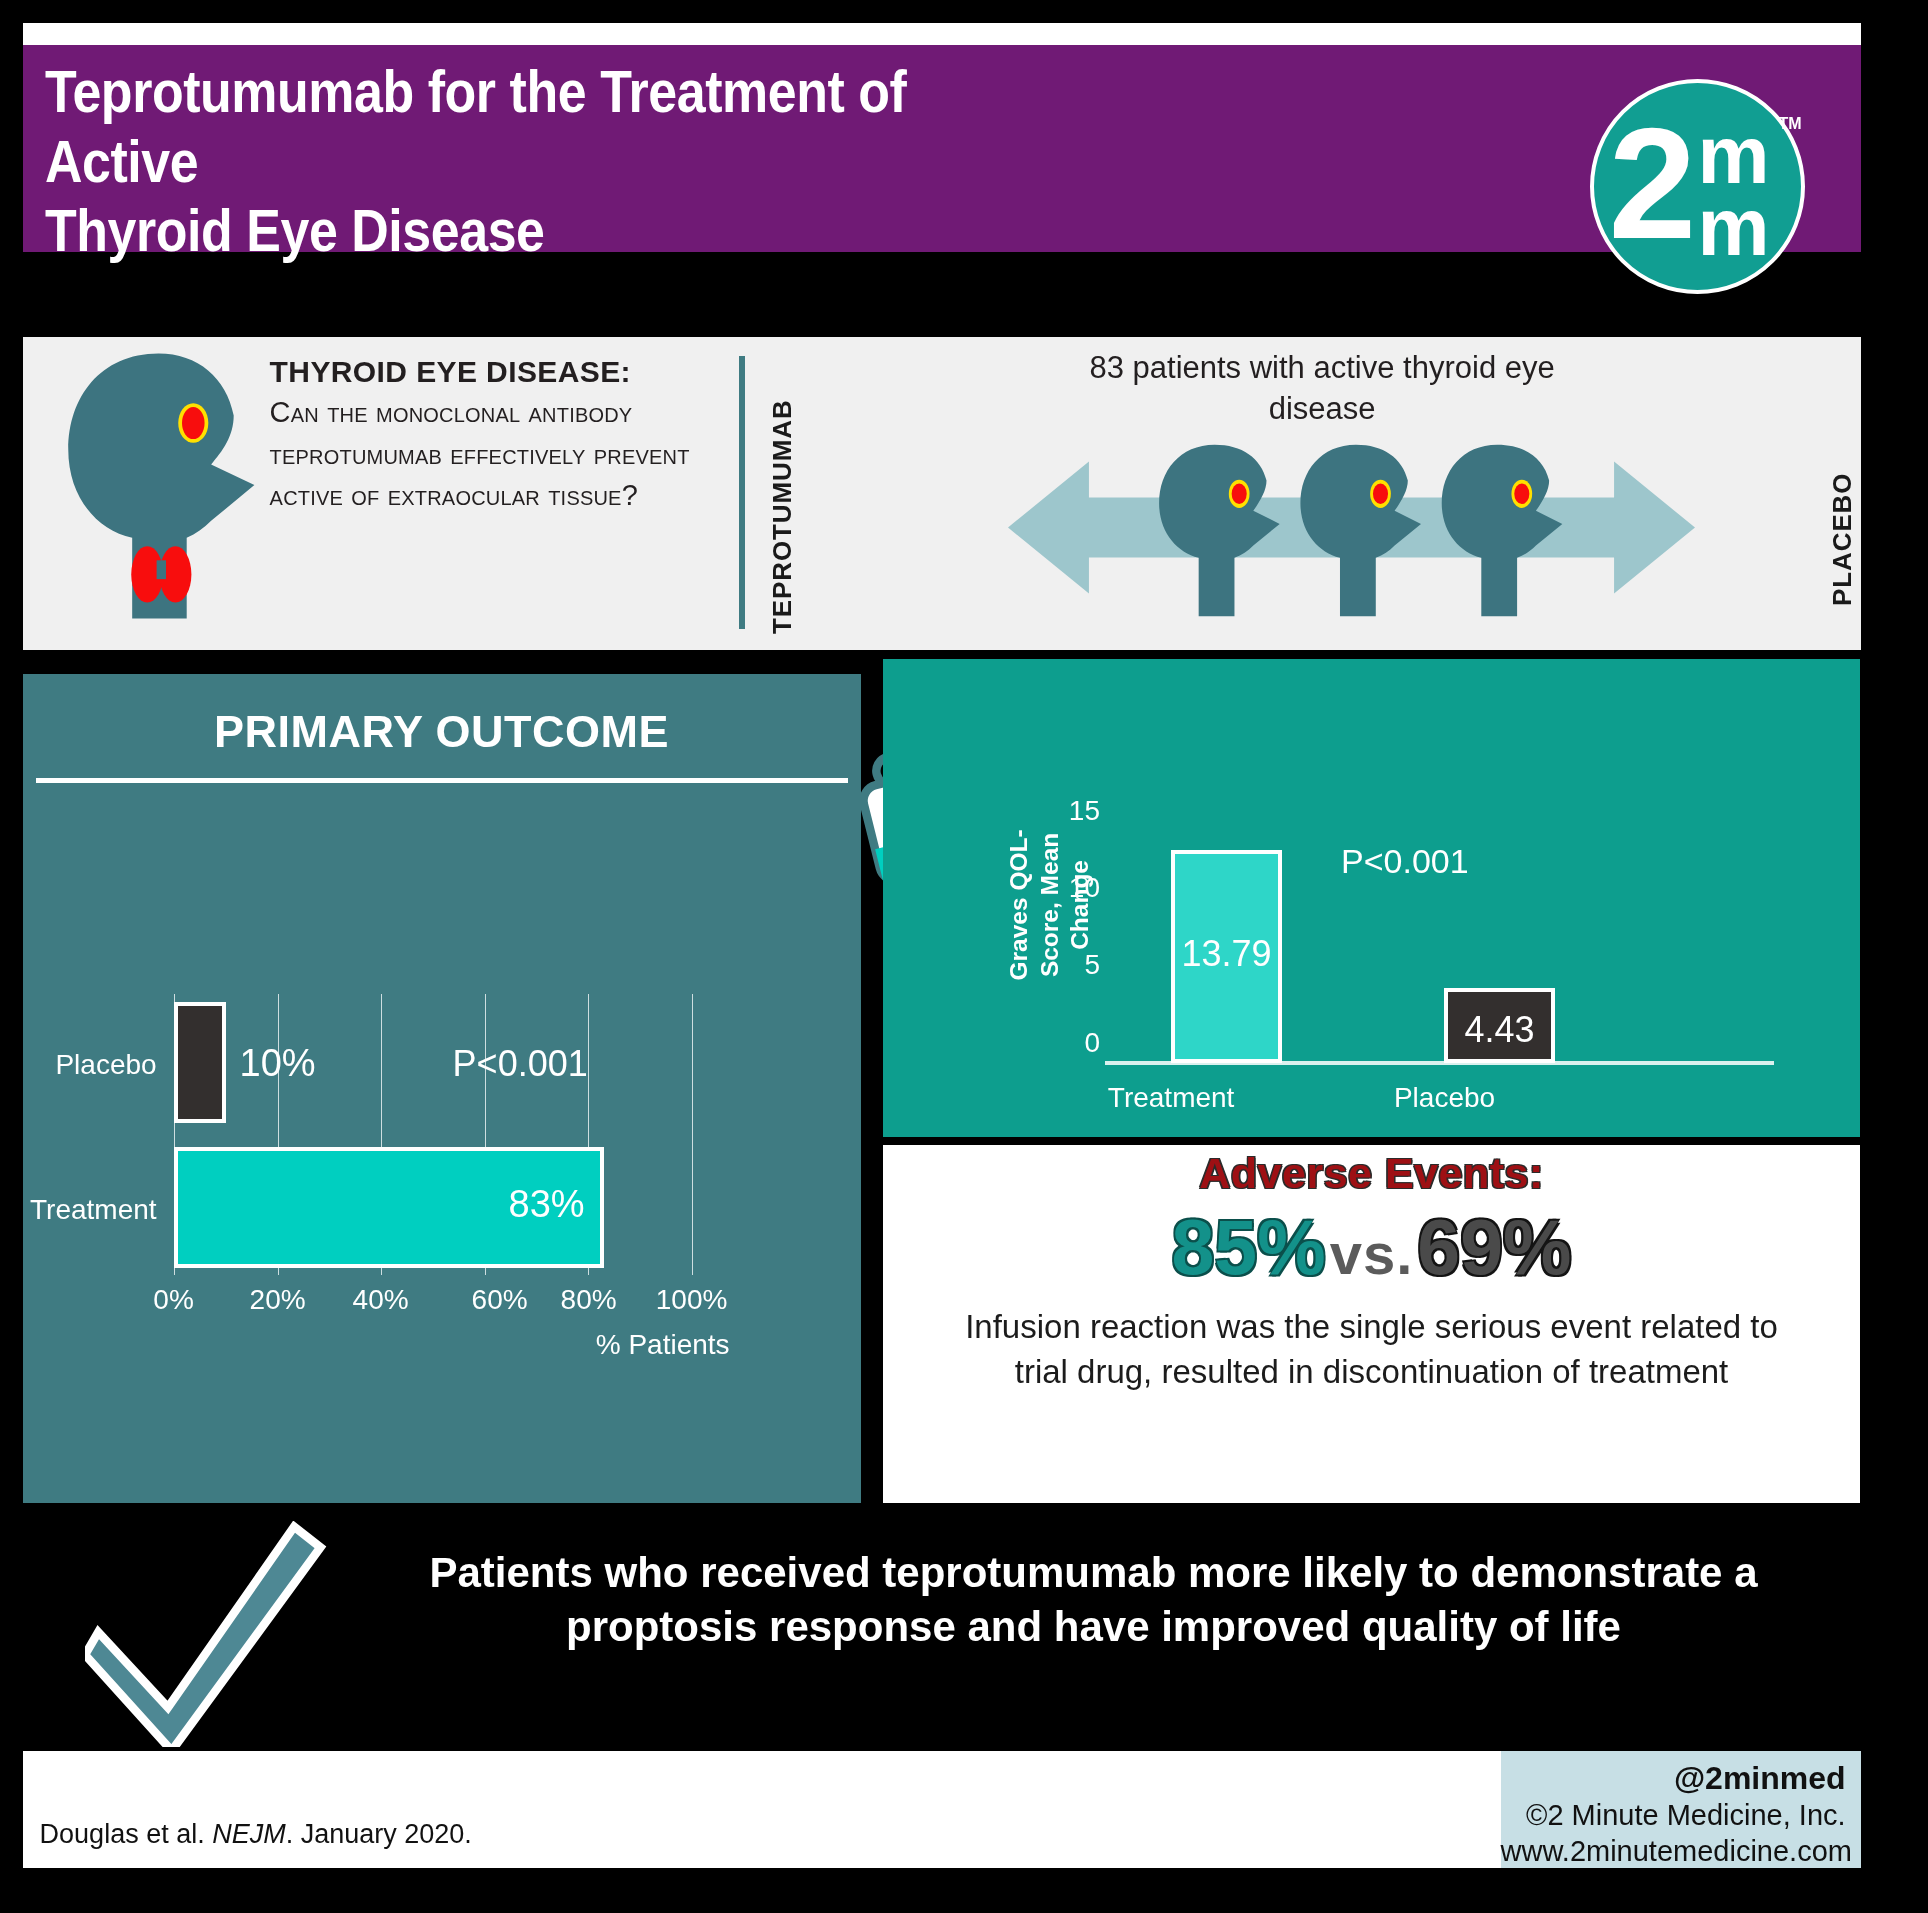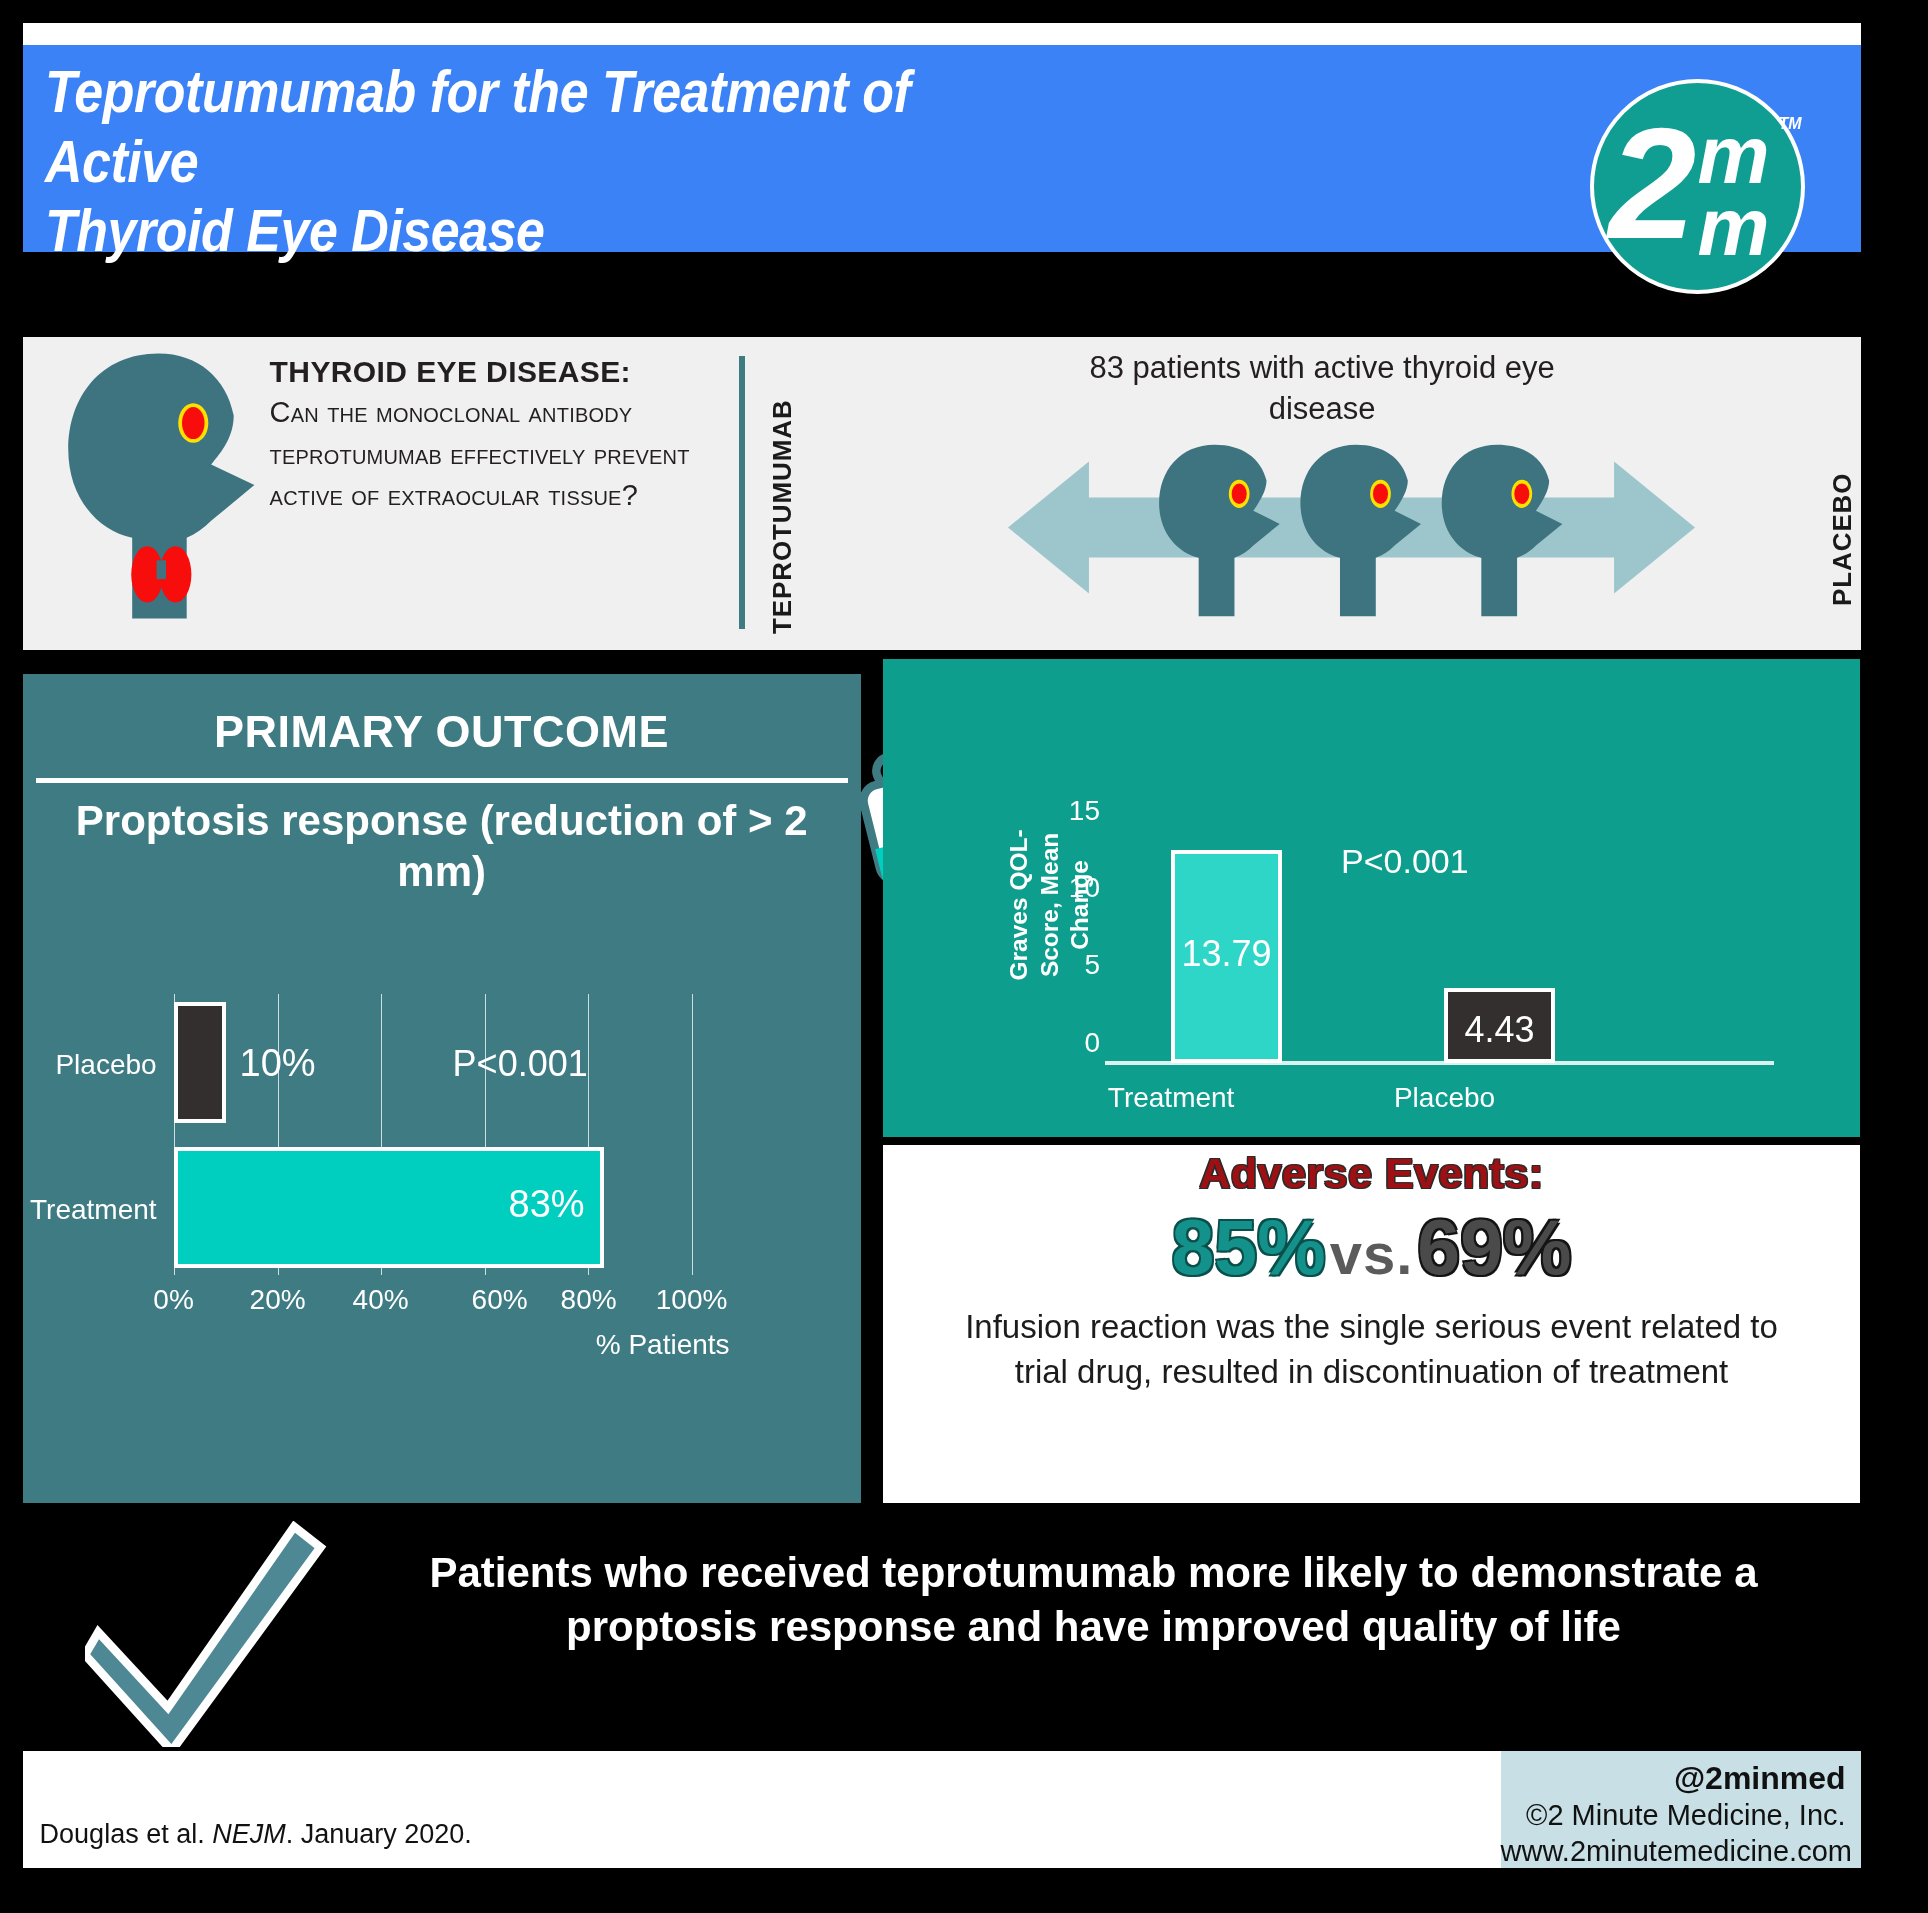--- a/index.html
+++ b/index.html
@@ -5,21 +5,21 @@
   html,body{margin:0;padding:0;background:#fff;}
   body{width:1928px;height:1913px;font-family:"Liberation Sans",sans-serif;overflow:hidden;}
 
   
   .poster{position:relative;width:1928px;height:1913px;background:#000;box-sizing:border-box;}
   .inner{position:absolute;left:22.6px;top:22.6px;width:1883px;height:1868px;background:#000;}
 
   .topwhite{position:absolute;left:22.6px;top:22.6px;width:1838px;height:22.6px;background:#fff;}
 
   
-  .header{position:absolute;left:22.6px;top:45px;width:1838px;height:207px;background:#3b82f6;font-style:italic;}
+  .header{position:absolute;left:22.6px;top:45px;width:1838px;height:207px;background:#701a75;}
   .title{position:absolute;left:22.6px;top:13px;width:1158px;color:#fff;
          font-family:"Liberation Sans Narrow","Liberation Sans",sans-serif;
          font-weight:bold;font-size:59px;line-height:1.18;letter-spacing:-0.5px;
          transform:scaleX(0.88);transform-origin:left top;}
 
   .logo{position:absolute;left:1567px;top:34px;width:215px;height:215px;border-radius:50%;
         background:#119e92;border:4.7px solid #fff;box-sizing:border-box;}
   .logo .l2{position:absolute;left:15px;top:21px;font-size:158px;line-height:158px;font-weight:bold;color:#fff;
         font-family:"Liberation Sans",sans-serif;}
   .logo .lm1{position:absolute;left:104px;top:32px;font-size:81px;line-height:81px;font-weight:bold;color:#fff;}
@@ -185,21 +185,20 @@
         <path d="M62 132 L62 150 Q62 166 84 166" fill="none" stroke="#3f7b82" stroke-width="9"></path>
       </g>
     </svg>
 
     <div class="vlabel" style="left:1804px;top:34px;height:235px;">PLACEBO</div>
   </div>
 
   <div class="panelL">
     <h2>PRIMARY OUTCOME</h2>
     <div class="rule"></div>
-    <h3>Proptosis response (reduction of &gt; 2 mm)</h3>
 
     <div class="hchart">
       <div class="grid" style="left:0px;"></div>
       <div class="grid" style="left:104px;"></div>
       <div class="grid" style="left:207px;"></div>
       <div class="grid" style="left:311px;"></div>
       <div class="grid" style="left:414px;"></div>
       <div class="grid" style="left:518px;"></div>
 
       <div class="catlabel" style="left:-158px;top:55px;">Placebo</div>

